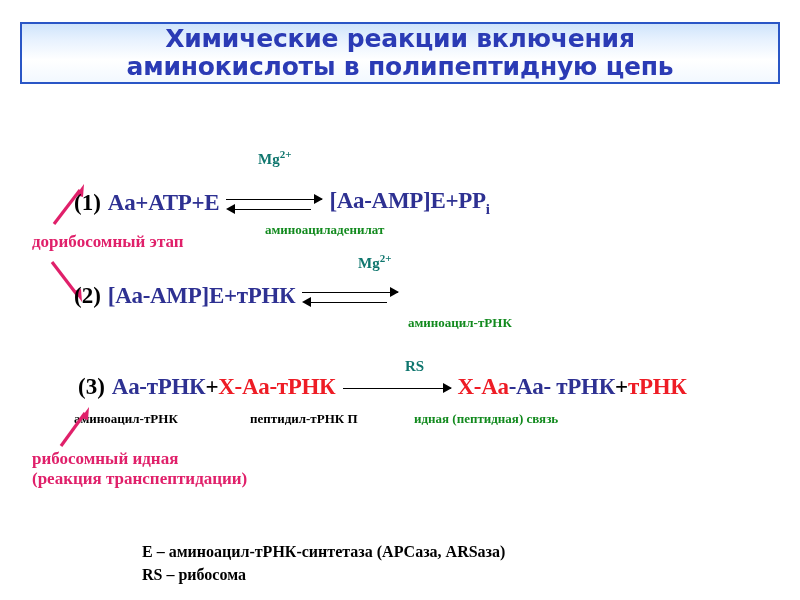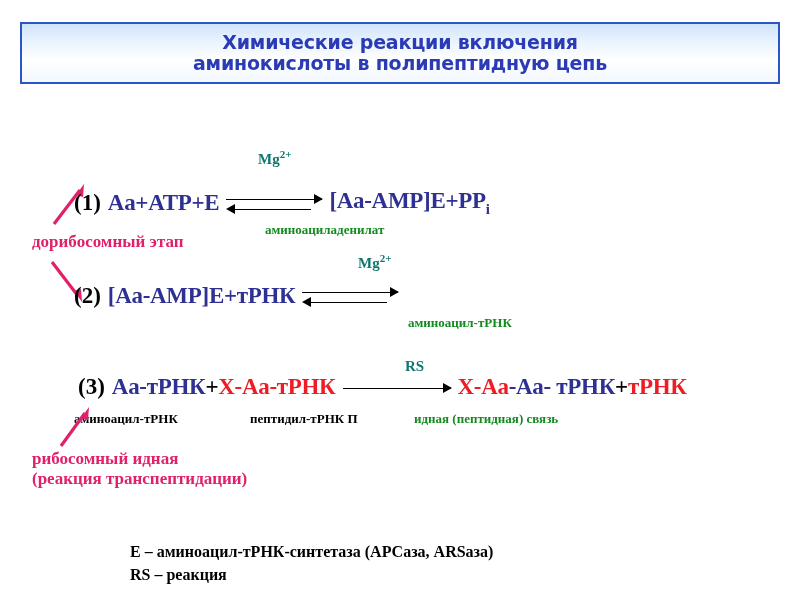--- a/index.html
+++ b/index.html
@@ -30,21 +30,21 @@
                 #f2f8ff 100%);
     box-sizing: border-box;
     display: flex;
     flex-direction: column;
     align-items: center;
     justify-content: center;
   }
   .title-line {
     font-family: "DejaVu Sans", sans-serif;
     font-weight: bold;
-    font-size: 19px;
+    font-size: 25px;
     color: #2b3bb5;
     line-height: 1.12;
     white-space: nowrap;
     letter-spacing: -0.2px;
   }
 
   
   .navy   { color: #2e3192; }
   .red    { color: #ee1c25; }
   .black  { color: #000000; }
@@ -248,16 +248,16 @@
     <line x1="5" y1="42" x2="29" y2="9" stroke="#e0206a" stroke-width="3.2"></line>
     <polygon points="33,3 25,14 32,16" fill="#e0206a"></polygon>
   </svg>
 </div>
 
 <div class="stage" style="left:32px; top:449px;">
   <div>рибосомный идная</div>
   <div>(реакция транспептидации)</div>
 </div>
 
-<div class="legend" style="left:130px; top:540px;">
+<div class="legend" style="left:142px; top:540px;">
   <div>Е – аминоацил-тРНК-синтетаза (АРСаза, ARSаза)</div>
-  <div>RS – реакция</div>
+  <div>RS – рибосома</div>
 </div>
 
 </body></html>

